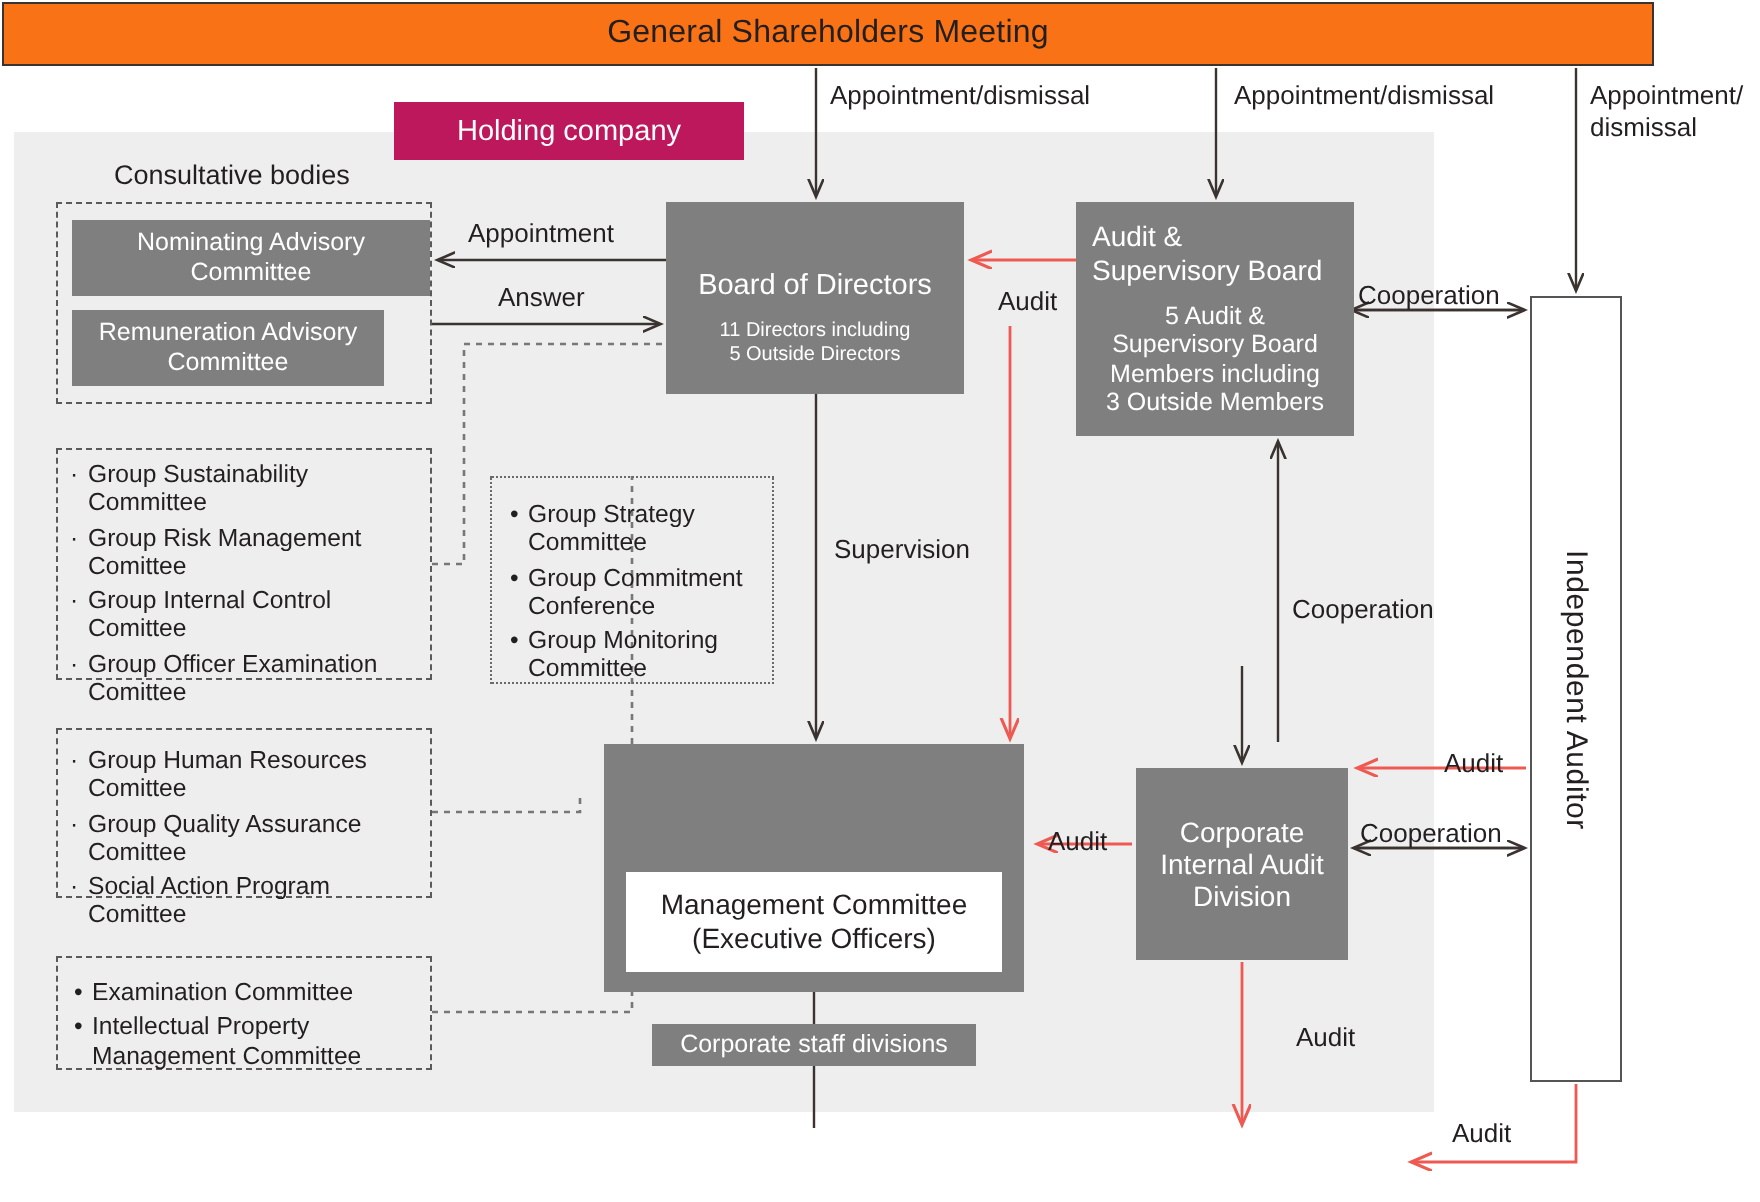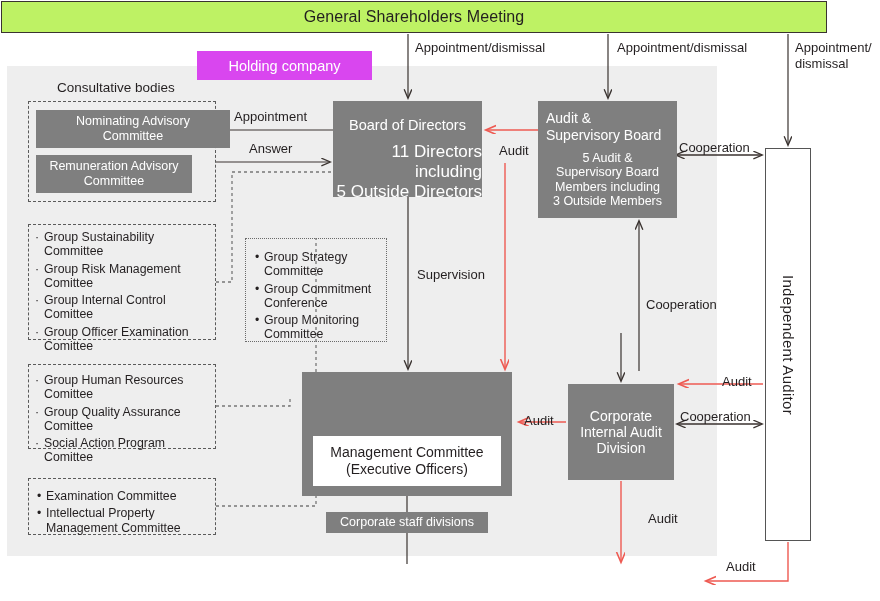--- a/index.html
+++ b/index.html
@@ -16,48 +16,48 @@
 
   
   .holding-region{
     left:7px;top:66px;width:710px;height:490px;
     background:#eeeeee;
   }
 
   
   .wide-box{
     border:1.5px solid #3a3330;
-    background:#bef264;
+    background:#f97316;
     display:flex;align-items:center;justify-content:center;
     font-size:16px;color:#231f20;letter-spacing:.1px;
   }
   .gsm{left:1px;top:1px;width:826px;height:32px;}
   .subs{left:1px;top:565px;width:700px;height:33px;}
 
   
   .gray-box{
     background:#7f7f7f;color:#ffffff;
     display:flex;flex-direction:column;align-items:center;justify-content:center;
     text-align:center;line-height:1.16;
   }
   .bod{left:333px;top:101px;width:149px;height:96px;}
   .bod .t1{font-size:14.5px;margin-bottom:9px;margin-top:20px;}
-  .bod .t2{font-size:17px;text-align:right;}
+  .bod .t2{font-size:10px;}
   .asb{left:538px;top:101px;width:139px;height:117px;justify-content:flex-start;padding-top:9px;}
   .asb .t1{font-size:14px;text-align:left;width:100%;padding-left:8px;box-sizing:border-box;line-height:1.2;}
   .asb .t2{font-size:12.5px;margin-top:7px;}
   .ciad{left:568px;top:384px;width:106px;height:96px;font-size:14px;}
 
   
   .pill{
     background:#7f7f7f;color:#fff;font-size:12.5px;
     display:flex;align-items:center;justify-content:center;text-align:center;
     line-height:1.18;
   }
-  .nac{left:36px;top:110px;width:194px;height:38px;}
+  .nac{left:36px;top:110px;width:179px;height:38px;}
   .rac{left:36px;top:155px;width:156px;height:38px;}
   .csd{left:326px;top:512px;width:162px;height:21px;font-size:12.5px;}
 
   
   .exec-wrap{left:302px;top:372px;width:210px;height:124px;background:#7f7f7f;}
   .exec-inner{
     background:#ffffff;color:#231f20;
     display:flex;align-items:center;justify-content:center;text-align:center;
     font-size:14px;line-height:1.2;
   }
@@ -71,21 +71,21 @@
     display:flex;align-items:center;justify-content:center;
   }
   .indaud span{
     writing-mode:vertical-rl;
     font-size:15px;color:#231f20;letter-spacing:.3px;
   }
 
   
   .holding-banner{
     left:197px;top:51px;width:175px;height:29px;
-    background:#d946ef;color:#fff;
+    background:#be185d;color:#fff;
     display:flex;align-items:center;justify-content:center;
     font-size:14.5px;
   }
 
   
   .dash-box{
     border:1.6px dashed #5a5a5a;background:transparent;
   }
   .dash-box.dot{border:1.6px dotted #6a6a6a;}
   .adv-dash{left:28px;top:101px;width:188px;height:101px;}

